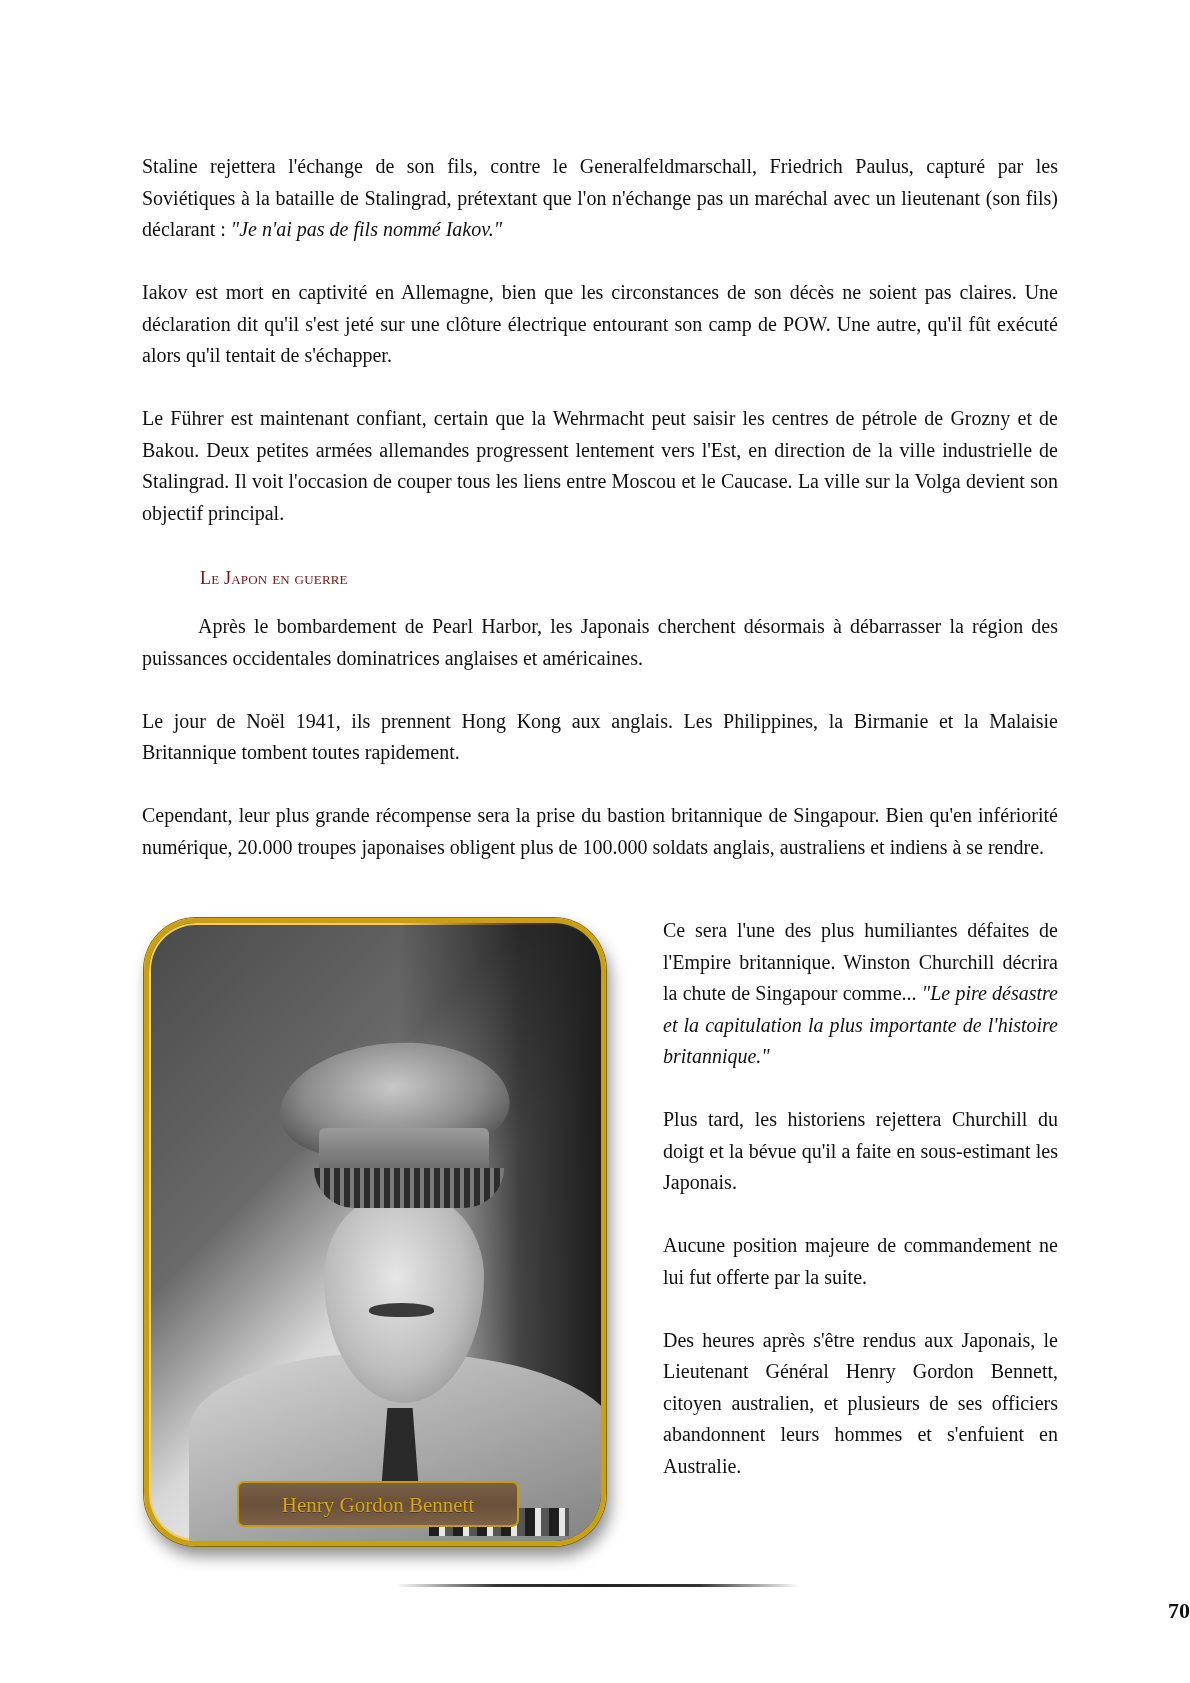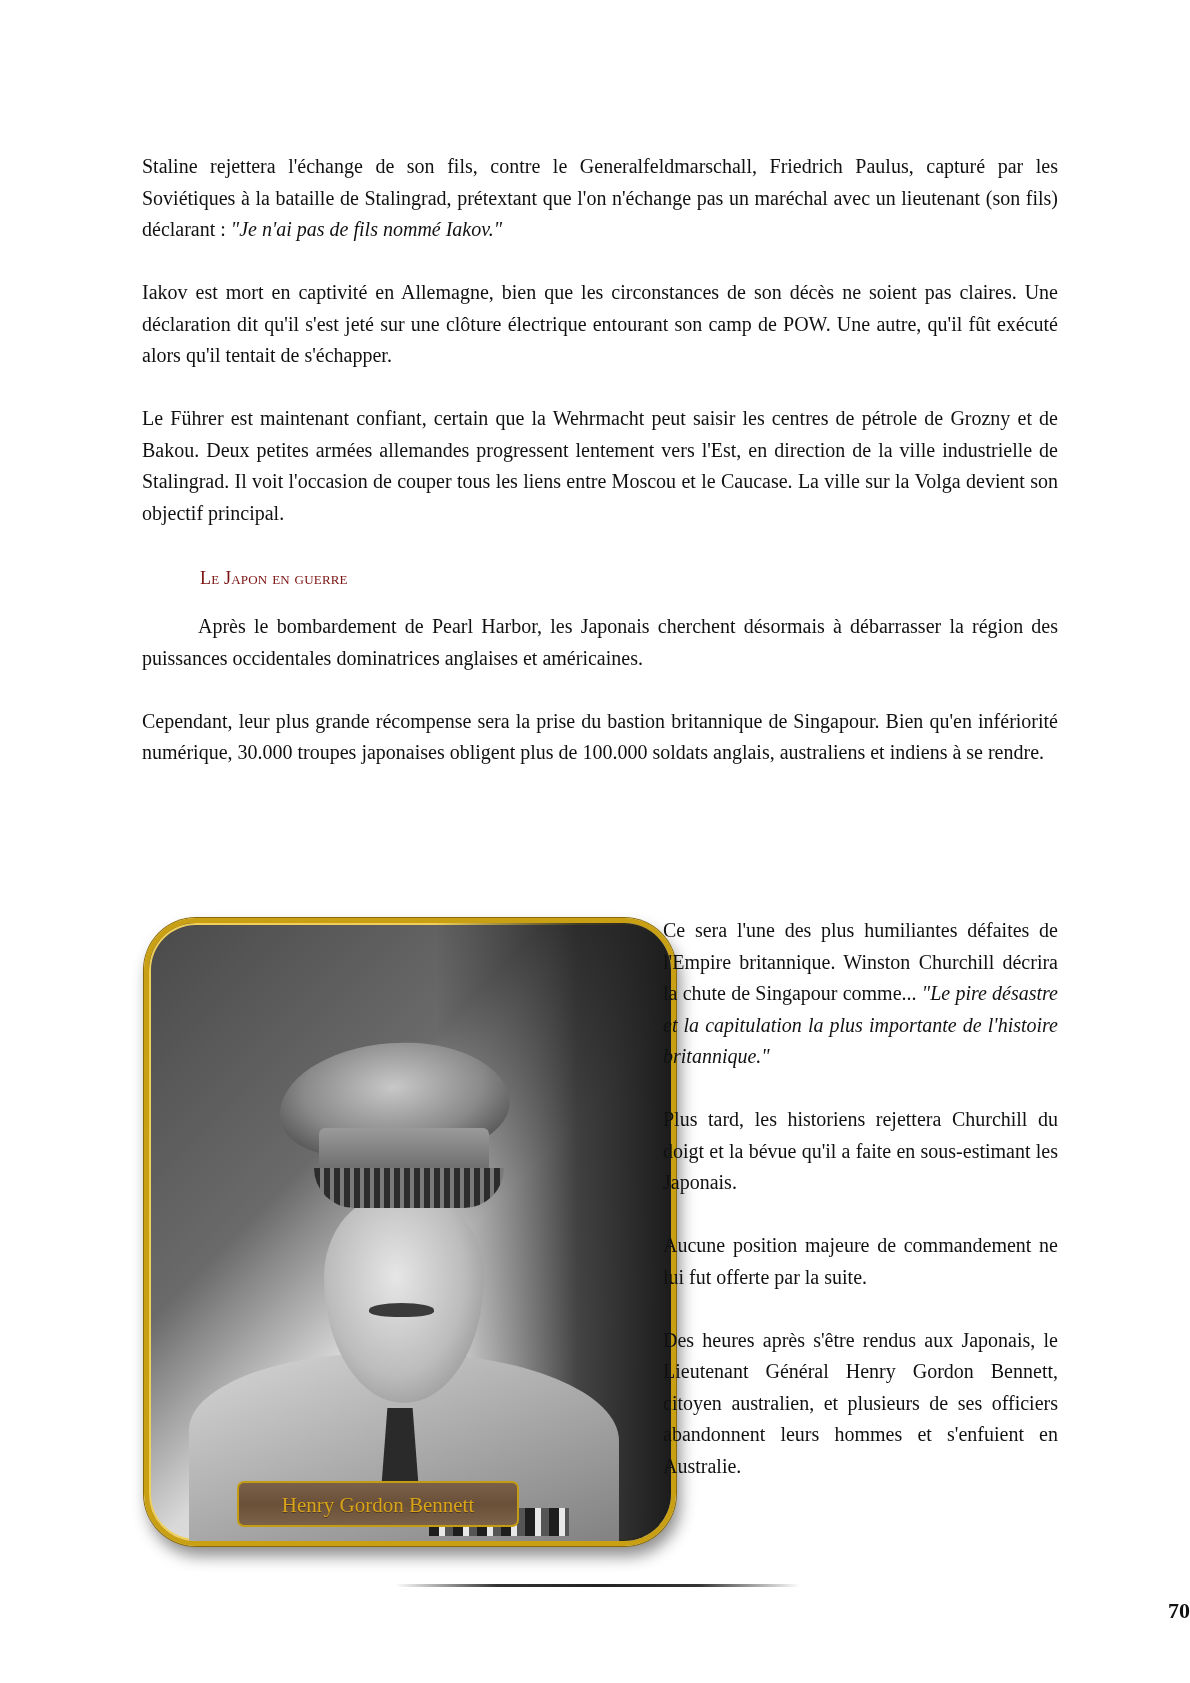--- a/index.html
+++ b/index.html
@@ -25,21 +25,21 @@
     #lower-block { top: 611px; }
 
     .right-col {
       position: absolute; left: 663px; top: 915px; width: 395px;
       font-size: 20px; line-height: 31.5px; text-align: justify;
     }
     .right-col p { margin: 0 0 31.5px 0; }
 
     .photo-frame {
       position: absolute; left: 144px; top: 918px;
-      width: 532px; height: 628px;
+      width: 462px; height: 628px;
       border-radius: 52px;
       border: 5px solid #c9a013;
       box-sizing: border-box;
       box-shadow: 0 0 0 1px #8a6a08, 4px 10px 16px rgba(0,0,0,0.45), inset 0 0 0 2px #f0d05a;
       overflow: hidden;
       background: linear-gradient(135deg, #4a4a4a 0%, #6a6a6a 35%, #d8d8d8 55%, #f3f3f3 75%, #e8e8e8 100%);
     }
     .photo-bg-dark {
       position: absolute; right: 0; top: 0; width: 45%; height: 100%;
       background: linear-gradient(90deg, rgba(0,0,0,0) 0%, rgba(25,25,25,0.8) 60%, #1c1c1c 100%);
@@ -109,21 +109,22 @@
 <div class="text-block" id="top-block">
   <p><span>Staline rejettera l'échange de son fils, contre le Generalfeldmarschall, Friedrich Paulus, capturé par les Soviétiques à la bataille de Stalingrad, prétextant que l'on n'échange pas un maréchal avec un lieutenant (son fils) déclarant : </span><span class="para-quote">"Je n'ai pas de fils nommé Iakov."</span></p>
   <p>Iakov est mort en captivité en Allemagne, bien que les circonstances de son décès ne soient pas claires. Une déclaration dit qu'il s'est jeté sur une clôture électrique entourant son camp de POW. Une autre, qu'il fût exécuté alors qu'il tentait de s'échapper.</p>
   <p>Le Führer est maintenant confiant, certain que la Wehrmacht peut saisir les centres de pétrole de Grozny et de Bakou. Deux petites armées allemandes progressent lentement vers l'Est, en direction de la ville industrielle de Stalingrad. Il voit l'occasion de couper tous les liens entre Moscou et le Caucase. La ville sur la Volga devient son objectif principal.</p>
 </div>
 
 <h2 class="heading">Le Japon en guerre</h2>
 
 <div class="text-block" id="lower-block">
   <p class="indent">Après le bombardement de Pearl Harbor, les Japonais cherchent désormais à débarrasser la région des puissances occidentales dominatrices anglaises et américaines.</p>
-  <p>Cependant, leur plus grande récompense sera la prise du bastion britannique de Singapour. Bien qu'en infériorité numérique, 30.000 troupes japonaises obligent plus de 100.000 soldats anglais, australiens et indiens à se rendre.</p>
+  <p>Le jour de Noël 1941, ils prennent Hong Kong aux anglais. Les Philippines, la Birmanie et la Malaisie Britannique tombent toutes rapidement.</p>
+  <p>Cependant, leur plus grande récompense sera la prise du bastion britannique de Singapour. Bien qu'en infériorité numérique, 20.000 troupes japonaises obligent plus de 100.000 soldats anglais, australiens et indiens à se rendre.</p>
 </div>
 
 <div class="photo-frame">
   <div class="photo-bg-dark"></div>
   <div class="uniform"></div>
   <div class="tie"></div>
   <div class="ribbons"></div>
   <div class="face"></div>
   <div class="moustache"></div>
   <div class="cap"></div>

